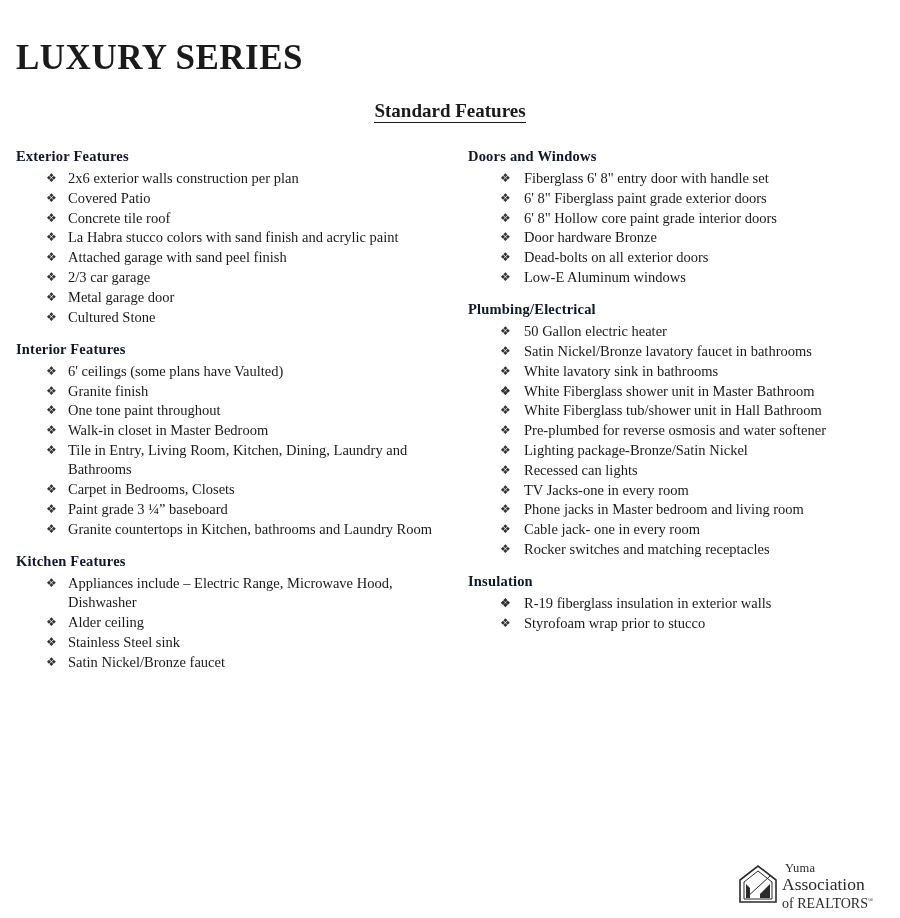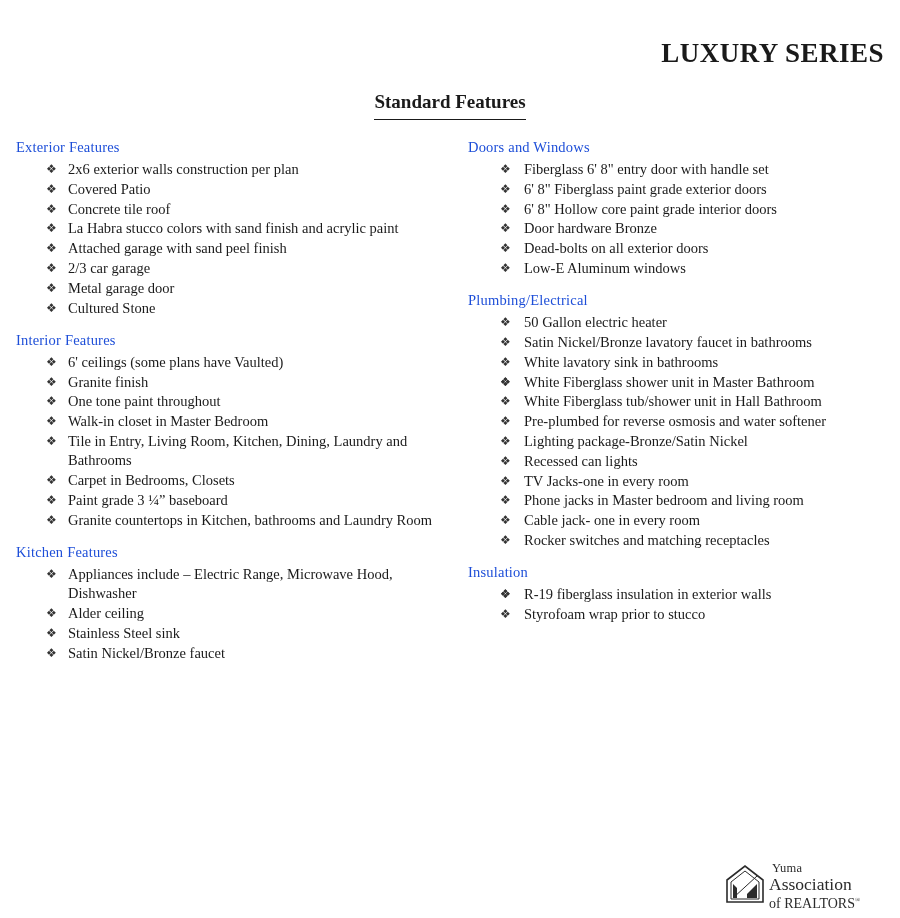--- a/index.html
+++ b/index.html
@@ -16,36 +16,36 @@
     overflow: hidden;
   }
   .page {
     position: relative;
     width: 900px;
     height: 918px;
     box-sizing: border-box;
     padding: 28px 16px 0 16px;
   }
   .doc-title {
-    text-align: right;
-    font-size: 27px;
+    text-align: left;
+    font-size: 35px;
     font-weight: bold;
     letter-spacing: 0.5px;
     margin: 10px 0 0 0;
     font-family: "Liberation Serif", serif;
   }
   .doc-subtitle {
     text-align: center;
     font-size: 19px;
     font-weight: bold;
     margin: 22px 0 0 0;
   }
   .doc-subtitle span.u {
     border-bottom: 1px solid #1a1a1a;
-    padding-bottom: 7px;
+    padding-bottom: 1px;
   }
   .columns {
     display: flex;
     margin-top: 26px;
     align-items: flex-start;
   }
   .col {
     box-sizing: border-box;
   }
   .col-left {
@@ -53,23 +53,23 @@
     padding-left: 0px;
   }
   .col-right {
     width: 432px;
     padding-left: 16px;
   }
   .section {
     margin-bottom: 14px;
   }
   .section-heading {
-    color: #1d4ed8;
+    color: #0f172a;
     font-size: 14.5px;
-    font-weight: normal;
+    font-weight: bold;
     margin: 0 0 4px 0;
     letter-spacing: 0.2px;
   }
   ul.feature-list {
     list-style: none;
     margin: 0;
     padding: 0;
   }
   ul.feature-list li {
     position: relative;
@@ -92,21 +92,21 @@
   }
   .col-right ul.feature-list li .bullet {
     left: 32px;
   }
   b.em {
     font-weight: normal;
   }
   
   .logo {
     position: absolute;
-    right: 27px;
+    right: 14px;
     bottom: 8px;
     width: 150px;
     height: 52px;
   }
   .logo-mark {
     position: absolute;
     left: 0;
     top: 4px;
     width: 44px;
     height: 44px;

